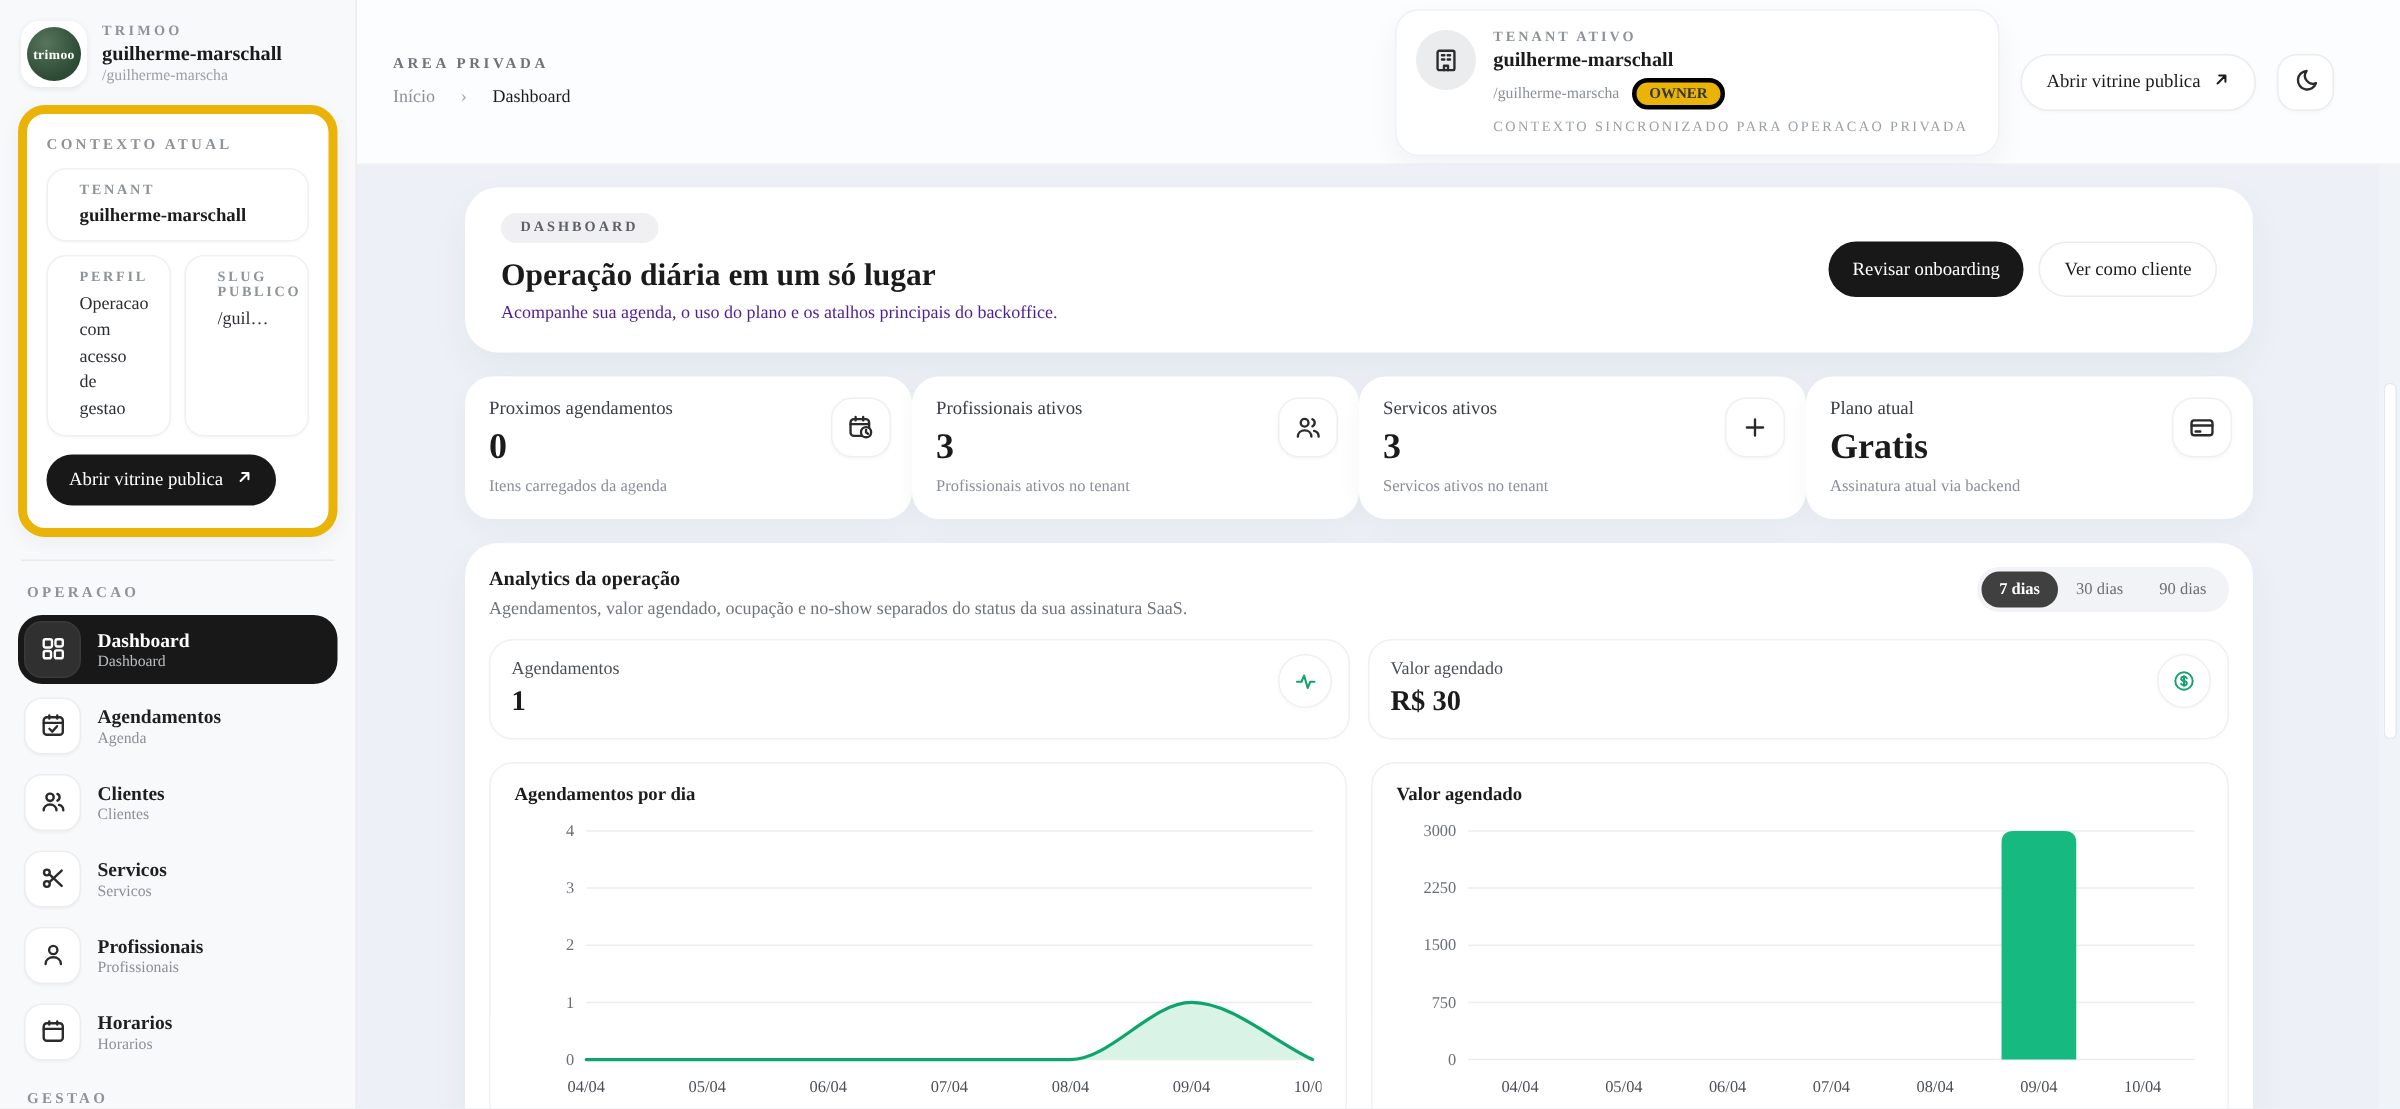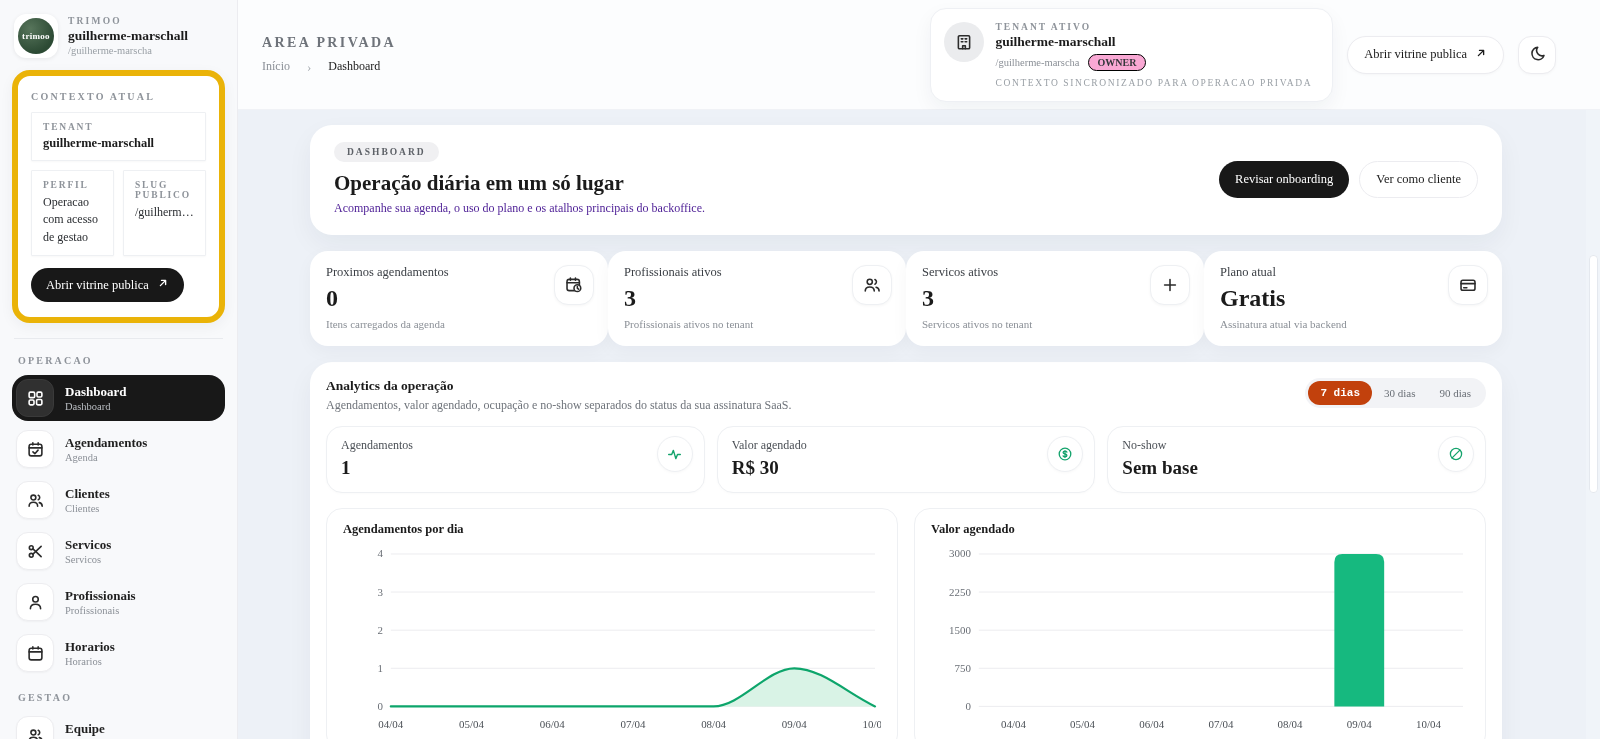--- a/index.html
+++ b/index.html
@@ -14,21 +14,21 @@
   .sidebar { width:238px; flex-shrink:0; background:#f8f9fb; border-right:1px solid #ececf0; padding:12px 12px 0; }
   .brand-row { display:flex; gap:10px; align-items:center; padding:2px 2px 12px; }
   .logo-tile { width:44px; height:44px; border-radius:12px; background:#fff; box-shadow:0 1px 4px rgba(0,0,0,.08); display:grid; place-items:center; }
   .logo-circle { width:36px; height:36px; border-radius:50%; background:radial-gradient(circle at 35% 30%, #57755b, #2c4a34 70%); color:#fff; display:grid; place-items:center; font-size:9px; font-weight:bold; letter-spacing:.3px; }
   .brand-name { font-size:9.5px; font-weight:bold; letter-spacing:2.2px; color:#8e939a; }
   .brand-user { font-size:13.5px; font-weight:bold; margin-top:2px; }
   .brand-slug { font-size:10.5px; color:#9aa0a6; margin-top:1px; }
 
   .context-card { background:#fff; border:6px solid #eab308; border-radius:18px; padding:13px 13px 15px; box-shadow:0 4px 14px rgba(25,35,55,.05); }
   .ctx-heading { font-size:10px; font-weight:bold; letter-spacing:2.2px; color:#8e939a; margin:2px 0 10px; }
-  .ctx-box { background:#fff; border:1px solid #eef0f3; border-radius:1px; padding:9px 11px; box-shadow:0 1px 2px rgba(0,0,0,.03); }
+  .ctx-box { background:#fff; border:1px solid #eef0f3; border-radius:13px; padding:9px 21px; box-shadow:0 1px 2px rgba(0,0,0,.03); }
   .ctx-label { font-size:9.5px; font-weight:bold; letter-spacing:1.8px; color:#8e939a; margin-bottom:4px; }
   .ctx-value-strong { font-size:12.5px; font-weight:bold; }
   .ctx-value { font-size:12px; line-height:1.45; color:#2a2d31; }
   .ctx-row { display:flex; gap:9px; margin-top:9px; }
   .ctx-row .ctx-box { flex:1; min-width:0; }
   .ellip { white-space:nowrap; overflow:hidden; text-overflow:ellipsis; }
   .pill-dark { display:inline-flex; align-items:center; gap:8px; background:#181818; color:#fff; border:none; border-radius:999px; padding:9px 15px; font-size:12.5px; font-family:inherit; margin-top:12px; cursor:pointer; }
   .sb-divider { border:none; border-top:1px solid #e8eaee; margin:15px 2px 0; }
 
   .nav-title { font-size:10px; font-weight:bold; letter-spacing:2.2px; color:#8e939a; margin:16px 6px 9px; }
@@ -37,33 +37,33 @@
   .nav-label { font-size:13px; font-weight:bold; color:#1f1f1f; }
   .nav-sub { font-size:10.5px; color:#8b9097; margin-top:1px; }
   .nav-item.active { background:#181818; }
   .nav-item.active .nav-icon { background:#303030; border-color:#3a3a3a; color:#fff; box-shadow:none; }
   .nav-item.active .nav-label { color:#fff; }
   .nav-item.active .nav-sub { color:#b9bdc2; }
 
   
   .right { flex:1; display:flex; flex-direction:column; min-width:0; position:relative; }
   .topbar { height:110px; flex-shrink:0; background:#fcfdfe; border-bottom:1px solid #f0f2f6; display:flex; align-items:center; padding:0 44px 0 24px; gap:14px; }
-  .area-label { font-size:14px; font-weight:bold; letter-spacing:2.4px; color:#6e737a; }
+  .area-label { font-size:10px; font-weight:bold; letter-spacing:2.4px; color:#6e737a; }
   .breadcrumb { display:flex; align-items:center; gap:17px; margin-top:8px; font-size:12px; }
   .crumb-muted { color:#8b9097; cursor:pointer; }
   .crumb-sep { color:#a8adb3; font-size:13px; }
   .crumb-current { color:#1b1b1b; }
 
   .tenant-card { margin-left:auto; display:flex; gap:12px; align-items:flex-start; background:#fff; border:1px solid #eef0f4; border-radius:16px; padding:13px 20px 13px 13px; box-shadow:0 8px 20px rgba(25,35,55,.05); }
   .tenant-ic { width:40px; height:40px; border-radius:50%; background:#ebecee; display:grid; place-items:center; color:#2c2c2c; }
   .tenant-label { font-size:9.5px; font-weight:bold; letter-spacing:2px; color:#8e939a; }
   .tenant-name { font-size:13.5px; font-weight:bold; margin-top:2px; }
   .tenant-slug-row { display:flex; align-items:center; gap:8px; margin-top:4px; }
   .tenant-slug { font-size:10.5px; color:#8b9097; }
-  .owner-badge { font-size:10px; font-weight:bold; color:#33363a; border:1px solid #000000; border-radius:999px; padding:2px 9px; background:#f9a8d4; }
+  .owner-badge { font-size:10px; font-weight:bold; color:#33363a; border:3px solid #000000; border-radius:999px; padding:2px 9px; background:#eab308; }
   .tenant-note { font-size:9.5px; letter-spacing:1.6px; color:#9aa0a6; margin-top:7px; }
 
   .pill-light { display:inline-flex; align-items:center; gap:8px; background:#fff; border:1px solid #ececf0; border-radius:999px; padding:10px 16px; font-size:12.5px; font-family:inherit; color:#1b1b1b; cursor:pointer; box-shadow:0 1px 3px rgba(0,0,0,.03); }
   .icon-btn { width:38px; height:38px; border-radius:13px; background:#fff; border:1px solid #ececf0; display:grid; place-items:center; color:#2b2b2b; cursor:pointer; box-shadow:0 1px 3px rgba(0,0,0,.03); }
   .user-pill { display:flex; align-items:center; gap:10px; background:#fff; border:1px solid #ececf0; border-radius:999px; padding:5px 16px 5px 6px; cursor:pointer; box-shadow:0 1px 3px rgba(0,0,0,.03); }
   .avatar { width:36px; height:36px; border-radius:50%; background:#e6e7e9; display:grid; place-items:center; font-size:11px; font-weight:bold; color:#3a3d41; }
   .user-email { font-size:12px; font-weight:bold; text-align:right; }
   .user-role { font-size:10px; color:#8b9097; margin-top:1px; text-align:right; }
 
   
@@ -84,21 +84,21 @@
   .stat-value { font-size:24px; font-weight:bold; margin-top:5px; }
   .stat-sub { font-size:11px; color:#8b9097; margin-top:6px; }
   .stat-ic { position:absolute; top:14px; right:14px; width:40px; height:40px; border-radius:14px; background:#fff; border:1px solid #eef0f3; box-shadow:0 1px 3px rgba(0,0,0,.04); display:grid; place-items:center; color:#2b2b2b; }
 
   .analytics-card { background:#fff; border-radius:22px; padding:16px; box-shadow:0 10px 26px rgba(25,35,60,.05); height:420px; }
   .an-head { display:flex; align-items:flex-start; }
   .an-title { font-size:13.5px; font-weight:bold; }
   .an-sub { font-size:12px; color:#6f747b; margin-top:4px; }
   .tabs { margin-left:auto; background:#f2f3f6; border-radius:999px; padding:3px; display:flex; align-items:center; }
   .tab { border:none; background:transparent; font-family:inherit; font-size:11px; color:#6a6f76; padding:6px 12px; border-radius:999px; cursor:pointer; }
-  .tab.active { background:#c2410c; color:#fff; font-weight:bold;font-family:Liberation Mono, monospace; }
+  .tab.active { background:#404040; color:#fff; font-weight:bold; }
 
   .kpi-row { display:flex; gap:12px; margin-top:13px; }
   .kpi { flex:1; background:#fff; border:1px solid #eef0f3; border-radius:16px; padding:11px 14px 13px; position:relative; box-shadow:0 1px 3px rgba(0,0,0,.02); }
   .kpi-label { font-size:12px; color:#4a4f55; }
   .kpi-value { font-size:19px; font-weight:bold; margin-top:4px; }
   .kpi-ic { position:absolute; top:9px; right:11px; width:36px; height:36px; border-radius:50%; background:#fff; border:1px solid #eef0f3; display:grid; place-items:center; color:#14a36c; box-shadow:0 1px 3px rgba(0,0,0,.03); }
 
   .charts-row { display:flex; gap:16px; margin-top:15px; }
   .chart-card { flex:1; min-width:0; background:#fff; border:1px solid #eef0f3; border-radius:16px; padding:13px 16px; }
   .chart-title { font-size:12.5px; font-weight:bold; margin-bottom:5px; }
@@ -388,30 +388,20 @@
                 </svg>
             </div>
           </div>
           <div class="kpi">
             <div class="kpi-label">Valor agendado</div>
             <div class="kpi-value">R$ 30</div>
             <div class="kpi-ic">
               <svg width="16" height="16" viewBox="0 0 16 16" fill="none" stroke="currentColor" stroke-width="1.3" stroke-linecap="round">
                   <circle cx="8" cy="8" r="5.8"></circle>
                   <path d="M8 4.6 V11.4 M9.9 6.1 c-.4-.7-1.1-1-1.9-1 -1.1 0-1.9.6-1.9 1.4 0 2 3.8 1 3.8 3 0 .8-.8 1.4-1.9 1.4 -.8 0-1.5-.3-1.9-1"></path>
-                </svg>
-            </div>
-          </div>
-          <div class="kpi">
-            <div class="kpi-label">No-show</div>
-            <div class="kpi-value">Sem base</div>
-            <div class="kpi-ic">
-              <svg width="16" height="16" viewBox="0 0 16 16" fill="none" stroke="currentColor" stroke-width="1.3" stroke-linecap="round">
-                  <circle cx="8" cy="8" r="5.6"></circle>
-                  <path d="M4.1 11.9 L11.9 4.1"></path>
                 </svg>
             </div>
           </div>
         </div>
 
         <div class="charts-row">
           <div class="chart-card">
             <div class="chart-title">Agendamentos por dia</div>
             <svg class="chart-svg" preserveAspectRatio="xMinYMin meet" viewBox="0 0 540 195">
                 <line x1="48" x2="534" y1="165" y2="165" stroke="#ececef" stroke-width="1"></line>

